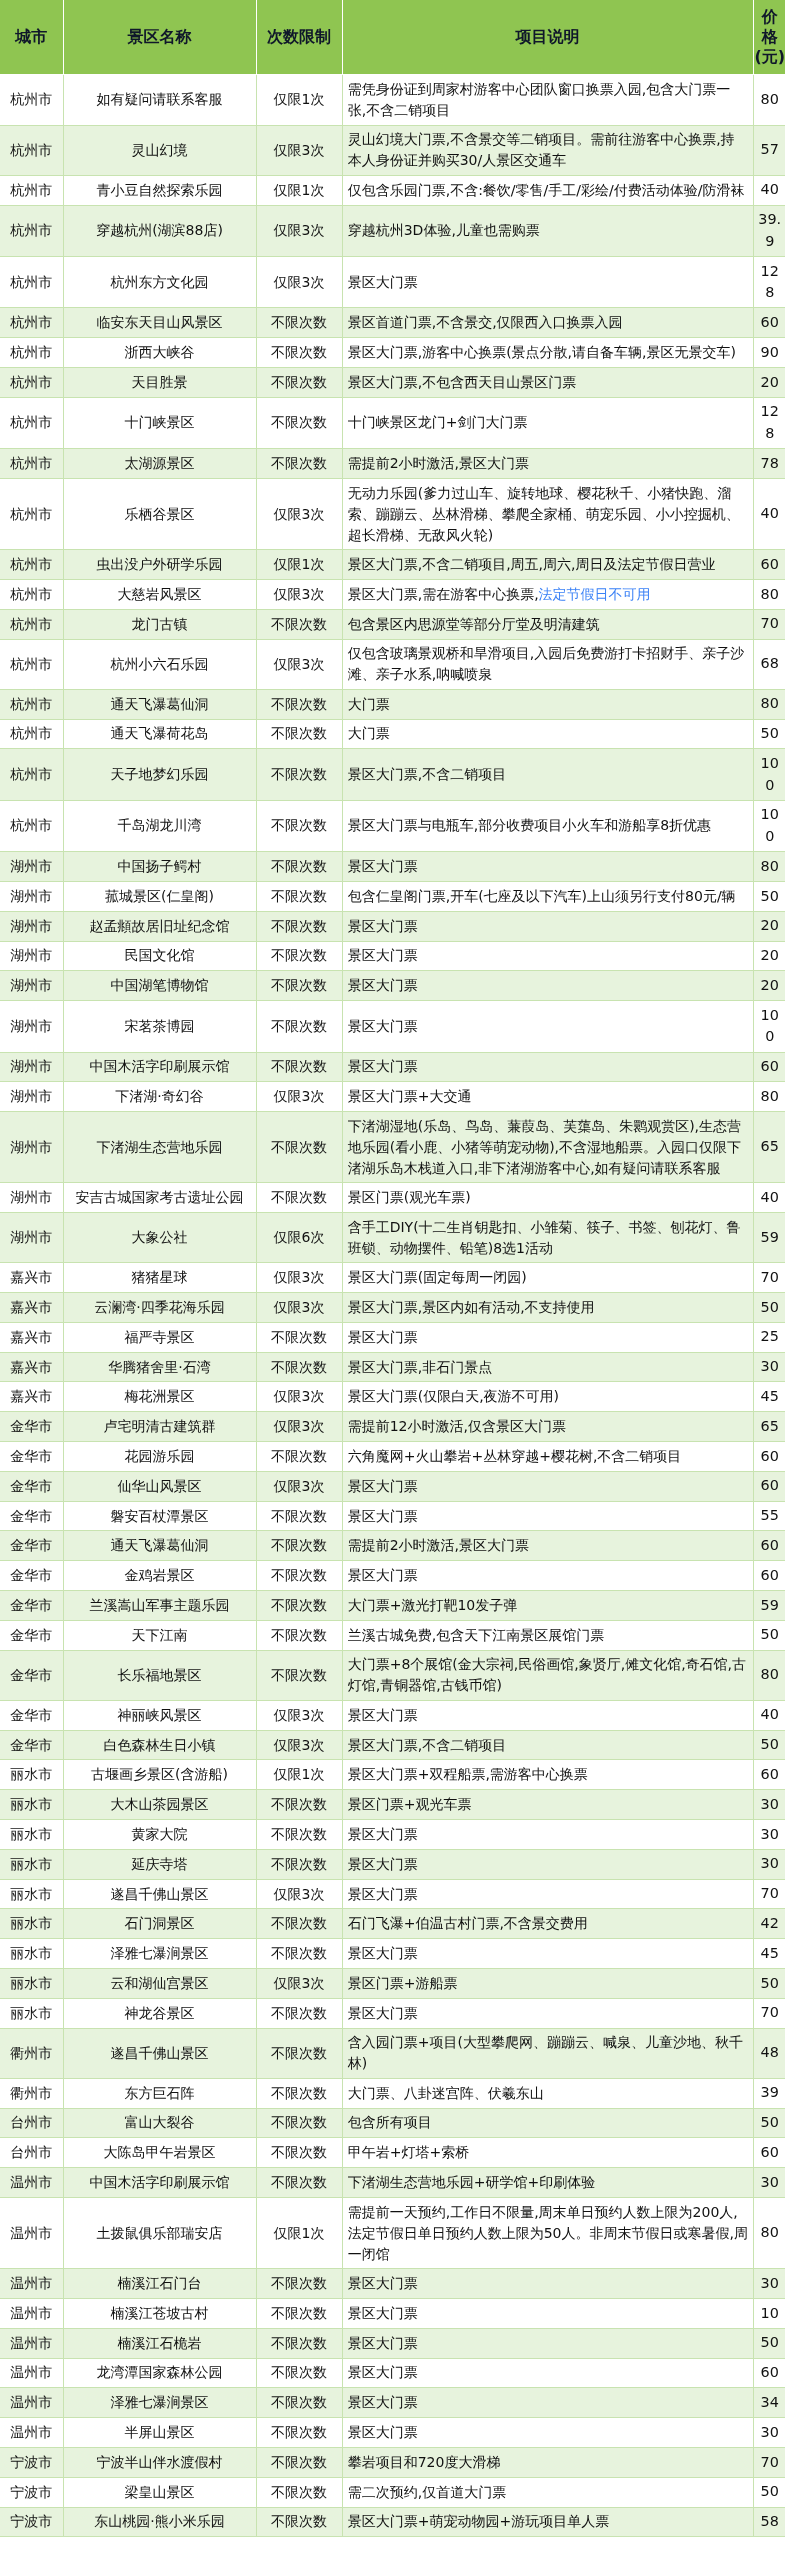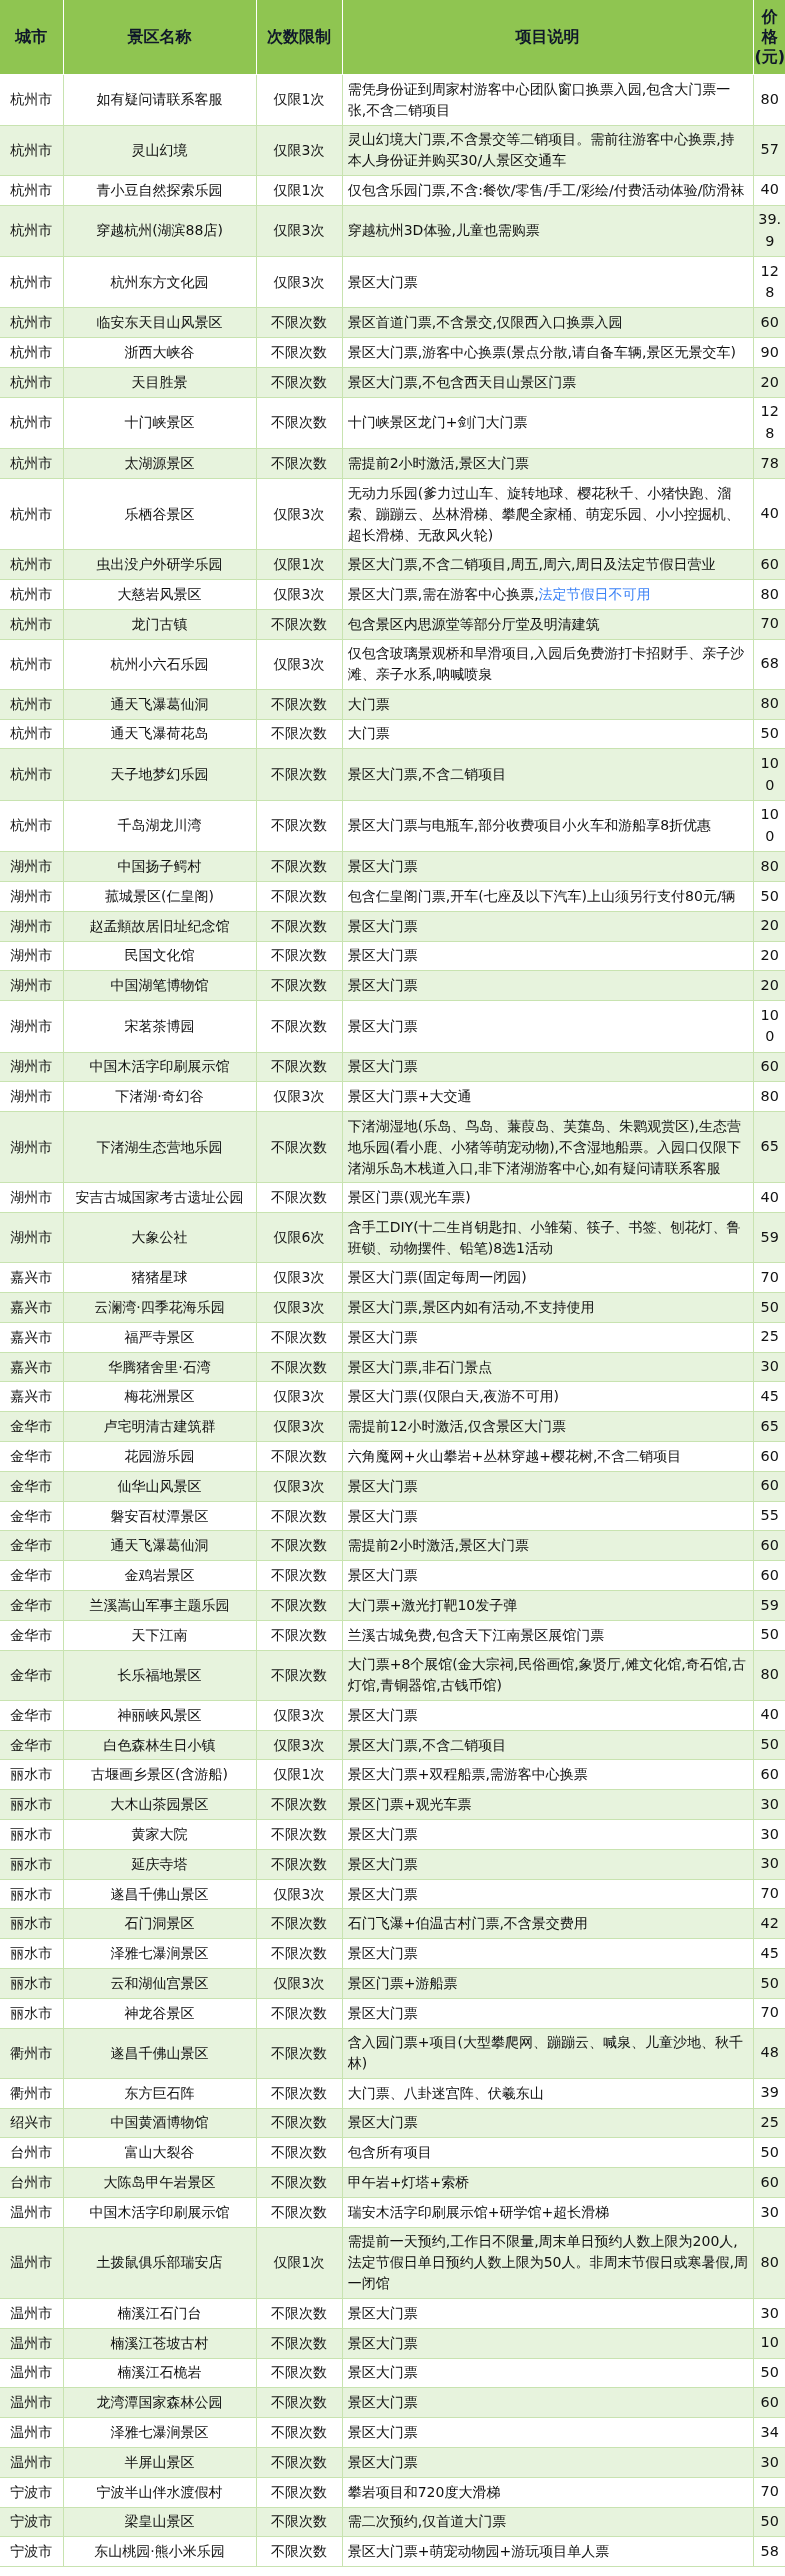--- a/index.html
+++ b/index.html
@@ -444,45 +444,38 @@
         <td class="price">48</td>
       </tr>
       <tr>
         <td class="city">衢州市</td>
         <td class="name">东方巨石阵</td>
         <td class="limit">不限次数</td>
         <td class="desc">大门票、八卦迷宫阵、伏羲东山</td>
         <td class="price">39</td>
       </tr>
       <tr>
-        <td class="city">绍兴市</td>
-        <td class="name">中国黄酒博物馆</td>
-        <td class="limit">不限次数</td>
-        <td class="desc">景区大门票</td>
-        <td class="price">25</td>
-      </tr>
-      <tr>
         <td class="city">台州市</td>
         <td class="name">富山大裂谷</td>
         <td class="limit">不限次数</td>
         <td class="desc">包含所有项目</td>
         <td class="price">50</td>
       </tr>
       <tr>
         <td class="city">台州市</td>
         <td class="name">大陈岛甲午岩景区</td>
         <td class="limit">不限次数</td>
         <td class="desc">甲午岩+灯塔+索桥</td>
         <td class="price">60</td>
       </tr>
       <tr>
         <td class="city">温州市</td>
         <td class="name">中国木活字印刷展示馆</td>
         <td class="limit">不限次数</td>
-        <td class="desc">瑞安木活字印刷展示馆+研学馆+超长滑梯</td>
+        <td class="desc">下渚湖生态营地乐园+研学馆+印刷体验</td>
         <td class="price">30</td>
       </tr>
       <tr>
         <td class="city">温州市</td>
         <td class="name">土拨鼠俱乐部瑞安店</td>
         <td class="limit">仅限1次</td>
         <td class="desc">需提前一天预约,工作日不限量,周末单日预约人数上限为200人,法定节假日单日预约人数上限为50人。非周末节假日或寒暑假,周一闭馆</td>
         <td class="price">80</td>
       </tr>
       <tr>

